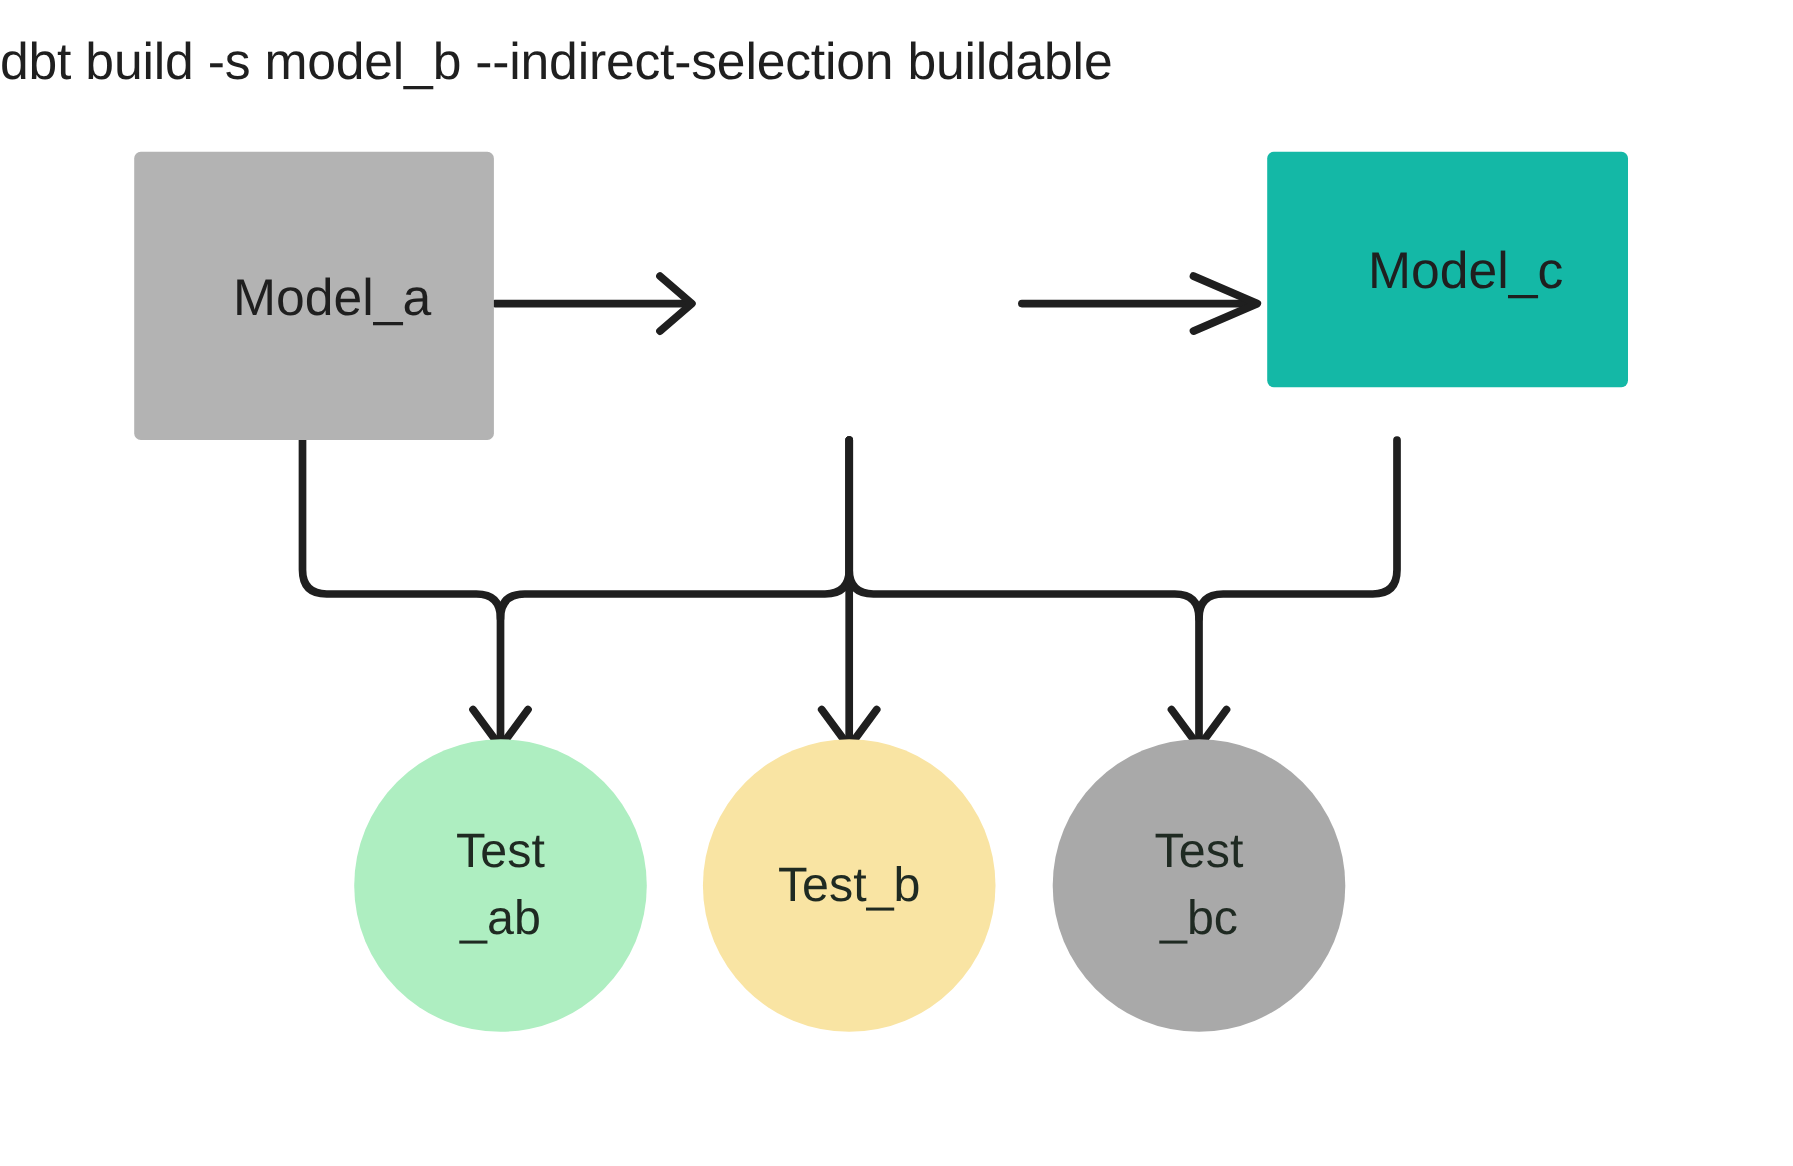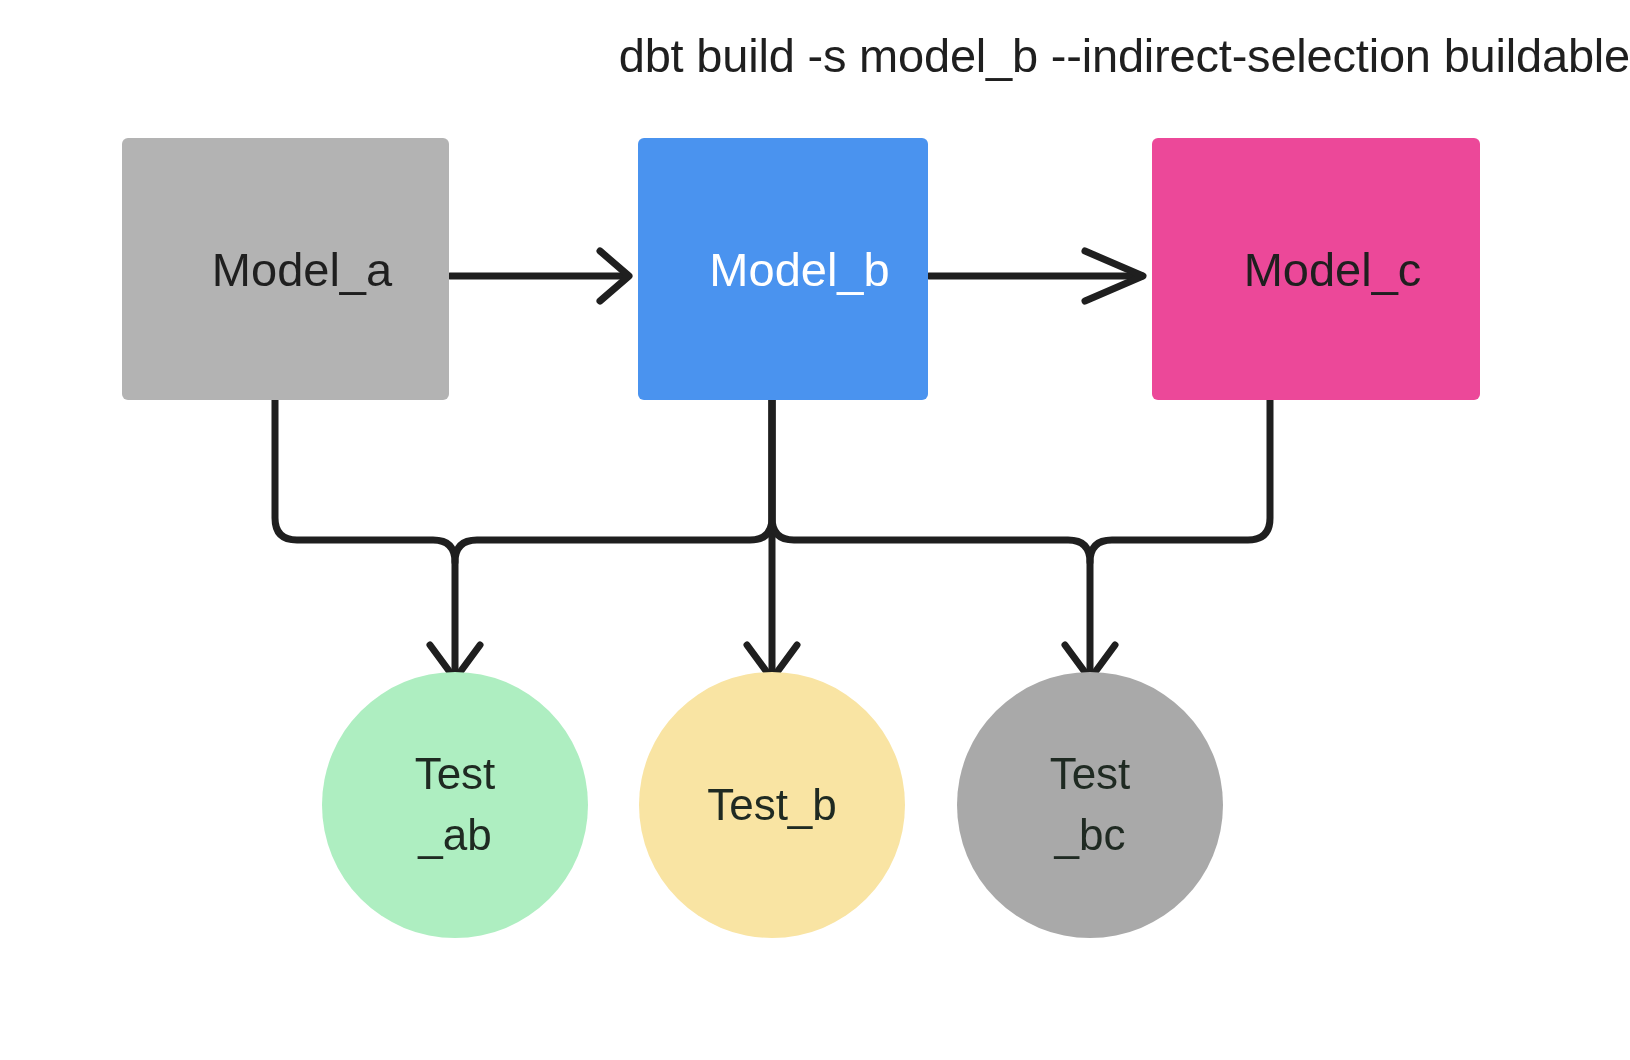--- a/index.html
+++ b/index.html
@@ -25,21 +25,21 @@
     left: 0;
     top: 0;
     width: 1630px;
     height: 1060px;
   }
   .diagram-title {
     position: absolute;
     left: 0;
     top: 28px;
     width: 1630px;
-    text-align: right;
+    text-align: left;
     font-size: 47px;
     font-weight: 400;
     color: #1f1f1f;
     letter-spacing: -0.2px;
     white-space: nowrap;
   }
   .node-box {
     position: absolute;
     border-radius: 6px;
     display: flex;
@@ -116,25 +116,22 @@
       <path d="M 430 645 L 455 679 L 480 645"></path>
       <path d="M 747 645 L 772 679 L 797 645"></path>
       <path d="M 1065 645 L 1090 679 L 1115 645"></path>
     </g>
   </svg>
 
   <div class="node-box" style="left:122px; top:138px; width:327px; height:262px; background:#b3b3b3;">
     <span class="node-label" style="color:#1f1f1f;">Model_a</span>
   </div>
 
-  <div class="node-box" style="left:638px; top:138px; width:290px; height:262px; background:#4a93ef;">
-    <span class="node-label" style="color:#ffffff;">Model_b</span>
-  </div>
 
-  <div class="node-box" style="left:1152px; top:138px; width:328px; height:262px; background:#ec4899;">
+  <div class="node-box" style="left:1152px; top:138px; width:328px; height:214px; background:#14b8a6;">
     <span class="node-label" style="color:#1f1f1f;">Model_c</span>
   </div>
 
   <div class="node-circle" style="left:322px; top:672px; width:266px; height:266px; background:#aeeec1;">
     <span class="node-label">
       <span class="node-label-line">Test</span>
       <span class="node-label-line">_ab</span>
     </span>
   </div>
 

